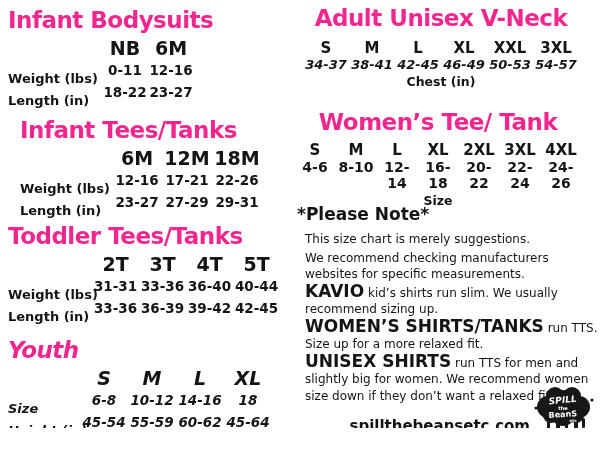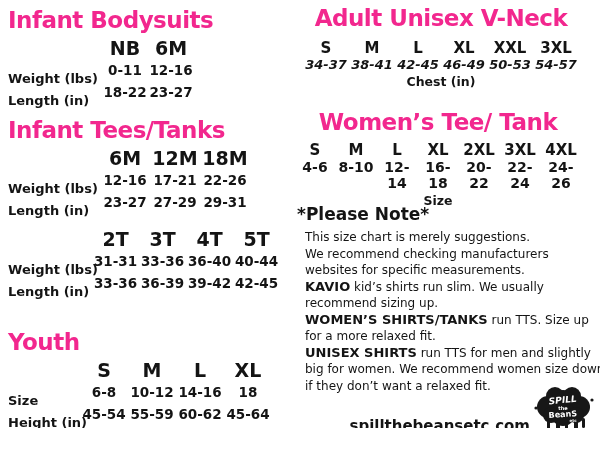--- a/index.html
+++ b/index.html
@@ -23,21 +23,21 @@
   .t-av .hcell { width:46px; font-size:15px; }
   .t-av .cell  { width:46px; font-size:13px;font-style:italic; }
   .t-wt .hcell { width:41px; font-size:15px; }
   .t-wt .cell  { width:41px; font-size:14px; }
   .measure { font-weight:bold; font-size:12.5px; margin-top:2px; }
   .gap-sm { margin-top:8px; }
   
   .note-title { margin:0; font-size:17px; font-weight:bold; }
   .note-body { margin-top:5px; padding-left:8px; font-size:12px; line-height:16.5px; }
   .note-body p { margin:0; }
-  .note-body b { font-size:13px; }
+  .note-body b { font-size:17px; }
   .website { position:absolute; left:300px; top:417px; width:230px; text-align:right; font-weight:bold; font-size:15px; }
   .logo { position:absolute; left:527px; top:386px; width:73px; height:64px; }
 </style>
 </head>
 <body>
 
 <div class="canvas">
 
   <div class="sec" style="left:8px; top:8px;">
     <h2 class="sec-title">Infant Bodysuits</h2>
@@ -53,21 +53,21 @@
         <span class="cell">12-16</span>
       </div>
       <div class="trow">
         <span class="lbl">Length (in)</span>
         <span class="cell">18-22</span>
         <span class="cell">23-27</span>
       </div>
     </div>
   </div>
 
-  <div class="sec" style="left:8px; top:118px;">
+  <div class="sec" style="left:20px; top:118px;">
     <h2 class="sec-title">Infant Tees/Tanks</h2>
     <div class="tbl t-it">
       <div class="trow">
         <span class="lbl"></span>
         <span class="hcell">6M</span>
         <span class="hcell">12M</span>
         <span class="hcell">18M</span>
       </div>
       <div class="trow">
         <span class="lbl">Weight (lbs)</span>
@@ -78,20 +78,21 @@
       <div class="trow">
         <span class="lbl">Length (in)</span>
         <span class="cell">23-27</span>
         <span class="cell">27-29</span>
         <span class="cell">29-31</span>
       </div>
     </div>
   </div>
 
   <div class="sec" style="left:8px; top:224px;">
+    <h2 class="sec-title">Toddler Tees/Tanks</h2>
     <div class="tbl t-tt">
       <div class="trow">
         <span class="lbl"></span>
         <span class="hcell">2T</span>
         <span class="hcell">3T</span>
         <span class="hcell">4T</span>
         <span class="hcell">5T</span>
       </div>
       <div class="trow">
         <span class="lbl">Weight (lbs)</span>
@@ -103,21 +104,21 @@
       <div class="trow">
         <span class="lbl">Length (in)</span>
         <span class="cell">33-36</span>
         <span class="cell">36-39</span>
         <span class="cell">39-42</span>
         <span class="cell">42-45</span>
       </div>
     </div>
   </div>
 
-  <div class="sec" style="left:8px; top:330px;">
+  <div class="sec" style="left:8px; top:338px;font-style:italic;">
     <h2 class="sec-title">Youth</h2>
     <div class="tbl t-yo">
       <div class="trow">
         <span class="lbl"></span>
         <span class="hcell">S</span>
         <span class="hcell">M</span>
         <span class="hcell">L</span>
         <span class="hcell">XL</span>
       </div>
       <div class="trow">

